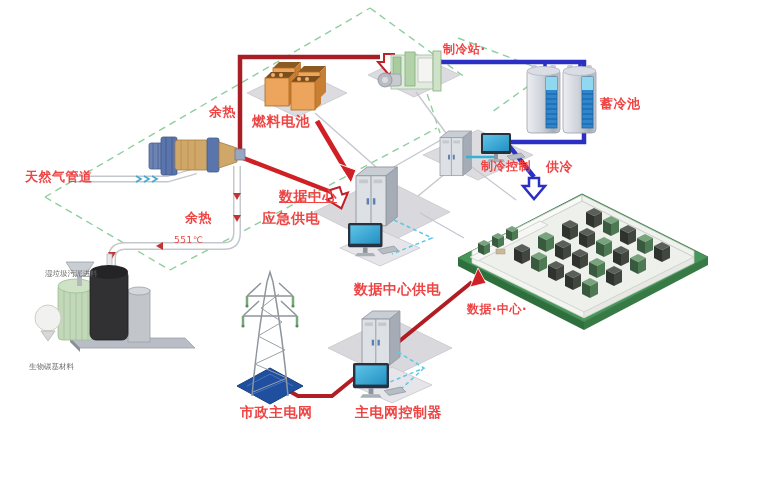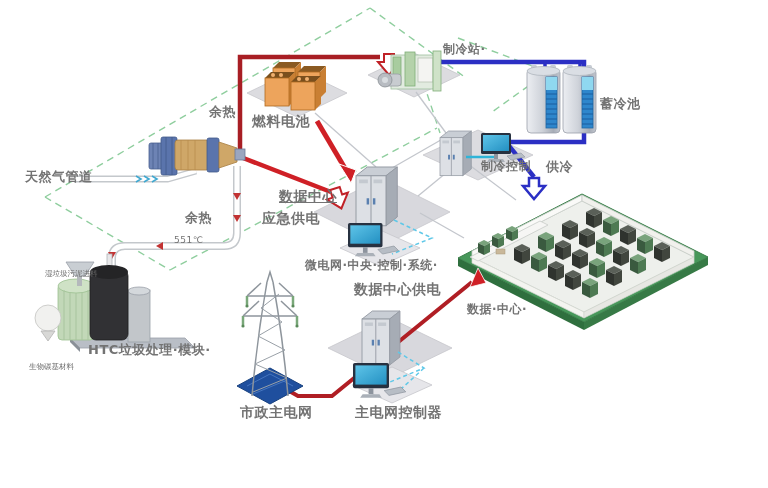--- a/index.html
+++ b/index.html
@@ -1,19 +1,19 @@
 <!DOCTYPE html>
 <html><head>
 <meta charset="utf-8">
 <style>
   html,body{margin:0;padding:0;background:#fff;}
   .stage{position:relative;width:768px;height:488px;background:#ffffff;overflow:hidden;
          font-family:"DejaVu Sans","Liberation Sans",sans-serif;}
   .stage svg{position:absolute;left:0;top:0;}
-  .lbl{position:absolute;color:#737373;font-weight:600;white-space:nowrap;line-height:1.1;
+  .lbl{position:absolute;color:#ef4444;font-weight:600;white-space:nowrap;line-height:1.1;
        letter-spacing:0.5px;}
   .fs14{font-size:14px;} .fs13{font-size:13px;} .fs12{font-size:12px;}
   .fs9{font-size:9px;font-weight:500;} .fs7{font-size:7.5px;font-weight:500;color:#6a6a6a;letter-spacing:0;margin-top:20px;}
 </style>
 </head>
 <body>
 
 <div class="stage">
 
 <svg width="768" height="488" viewBox="0 0 768 488">
@@ -338,22 +338,20 @@
 <div class="lbl fs13" style="left:209px;top:105px;">余热</div>
 <div class="lbl fs14" style="left:252px;top:114px;">燃料电池</div>
 <div class="lbl fs12" style="left:443px;top:43px;">制冷站·</div>
 <div class="lbl fs13" style="left:600px;top:97px;">蓄冷池</div>
 <div class="lbl fs12" style="left:481px;top:160px;">制冷控制</div>
 <div class="lbl fs13" style="left:546px;top:160px;">供冷</div>
 <div class="lbl fs14" style="left:279px;top:189px;text-decoration:underline;">数据中心</div>
 <div class="lbl fs14" style="left:262px;top:211px;">应急供电</div>
 <div class="lbl fs13" style="left:185px;top:211px;">余热</div>
 <div class="lbl fs9" style="left:174px;top:236px;">551℃</div>
-<div class="lbl fs12" style="left:305px;top:259px;">微电网·中央·控制·系统·</div>
 <div class="lbl fs14" style="left:354px;top:282px;">数据中心供电</div>
 <div class="lbl fs12" style="left:467px;top:303px;">数据·中心·</div>
 <div class="lbl fs14" style="left:355px;top:405px;">主电网控制器</div>
 <div class="lbl fs14" style="left:216px;top:405px;margin-left:24px;">市政主电网</div>
-<div class="lbl fs13" style="left:88px;top:343px;">HTC垃圾处理·模块·</div>
 <div class="lbl fs7" style="left:45px;top:250px;">湿垃圾污泥进料</div>
 <div class="lbl fs7" style="left:29px;top:343px;">生物碳基材料</div>
 
 </div>
 
 </body></html>

